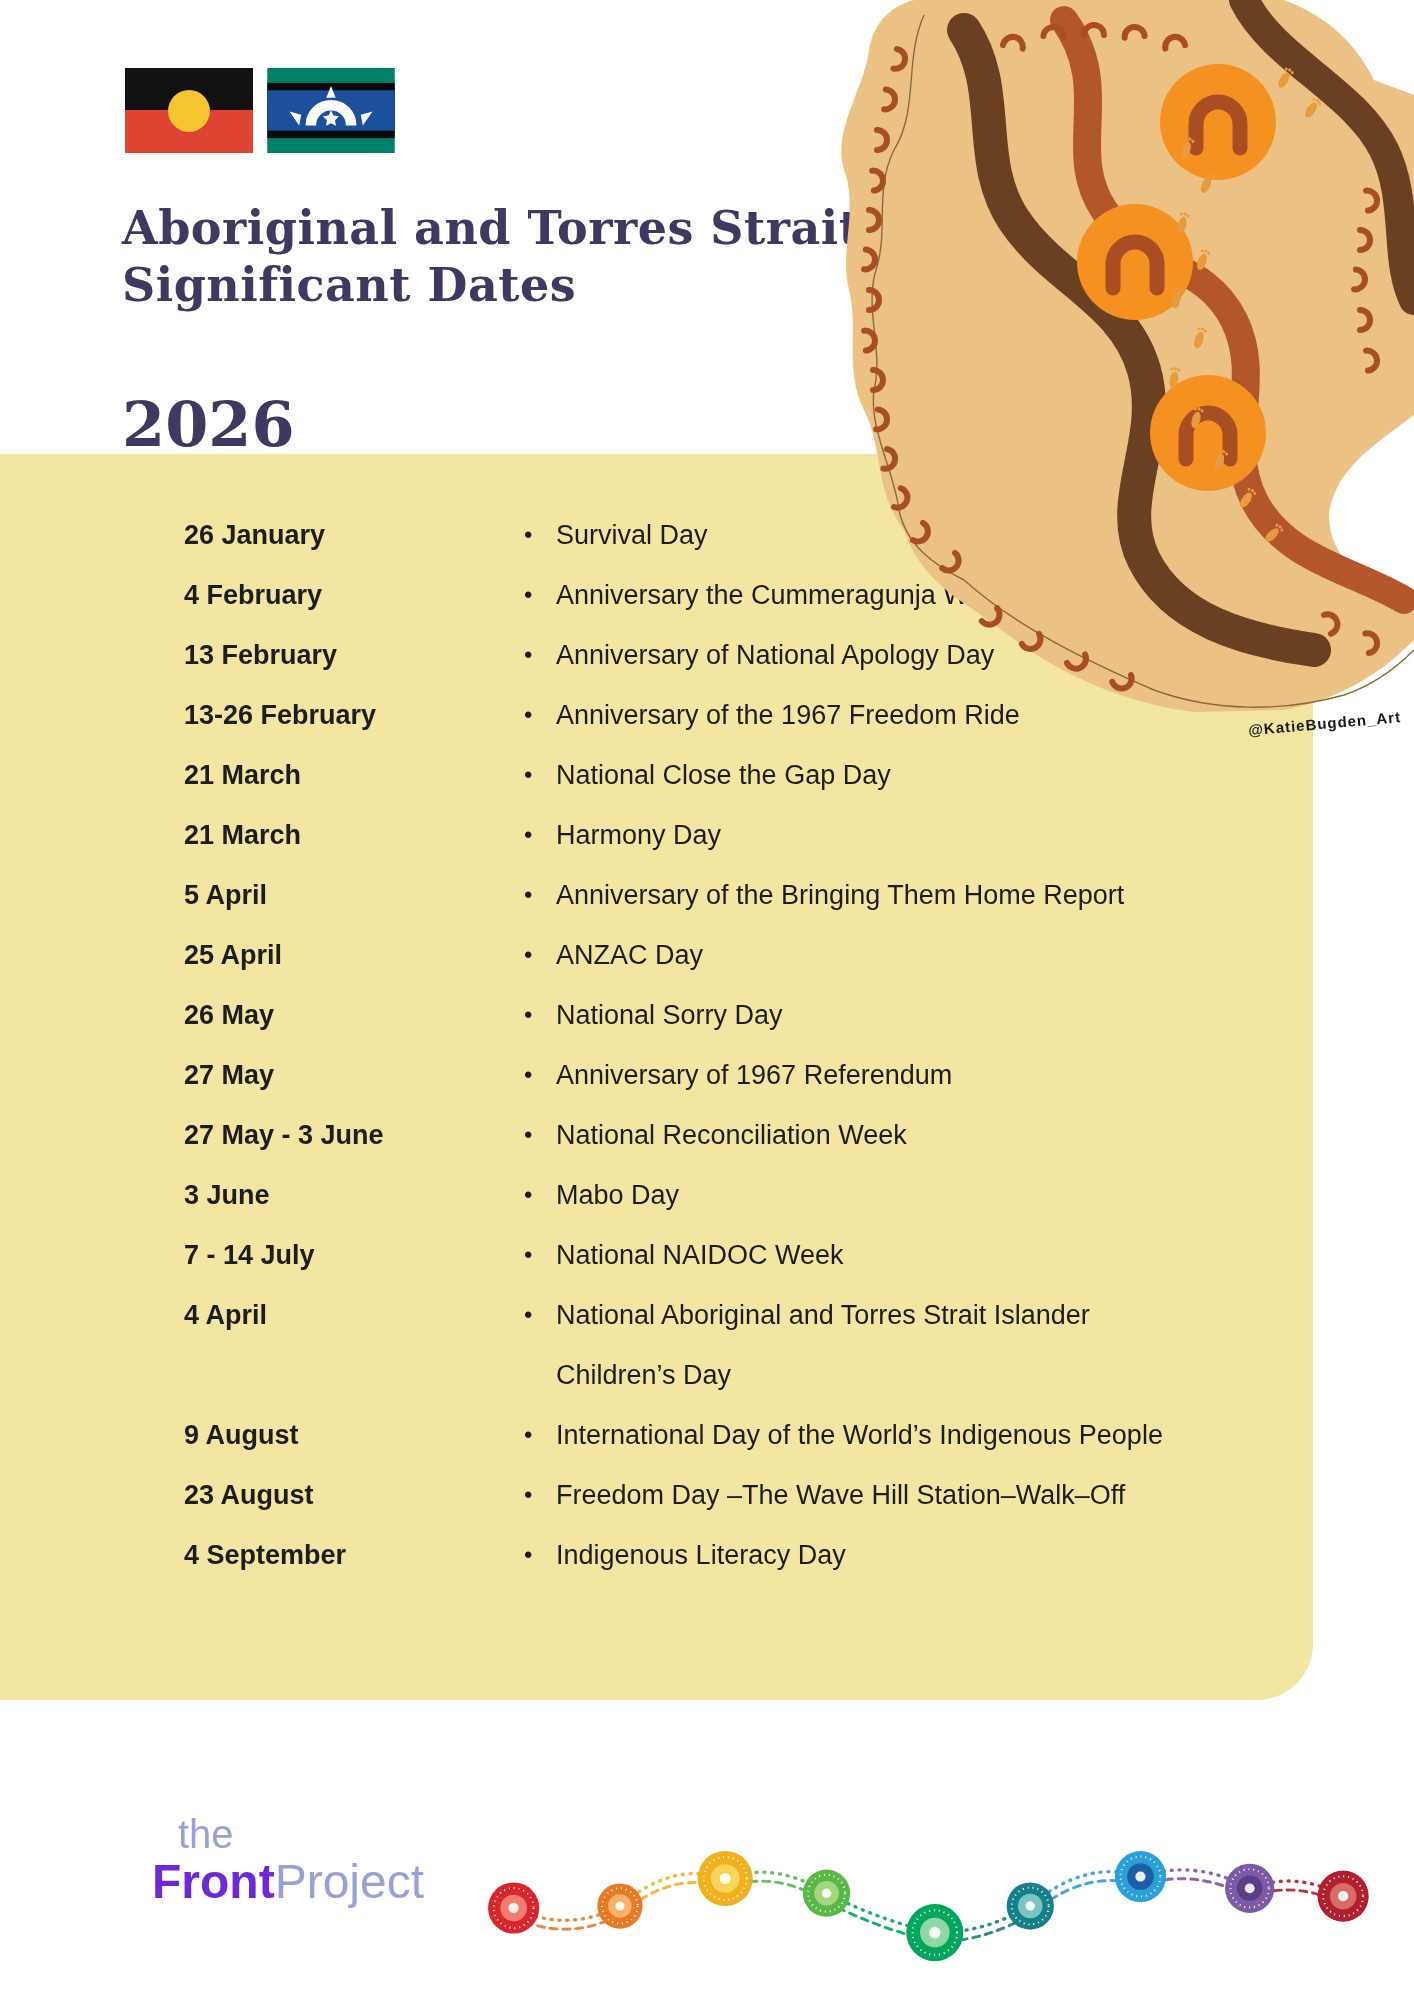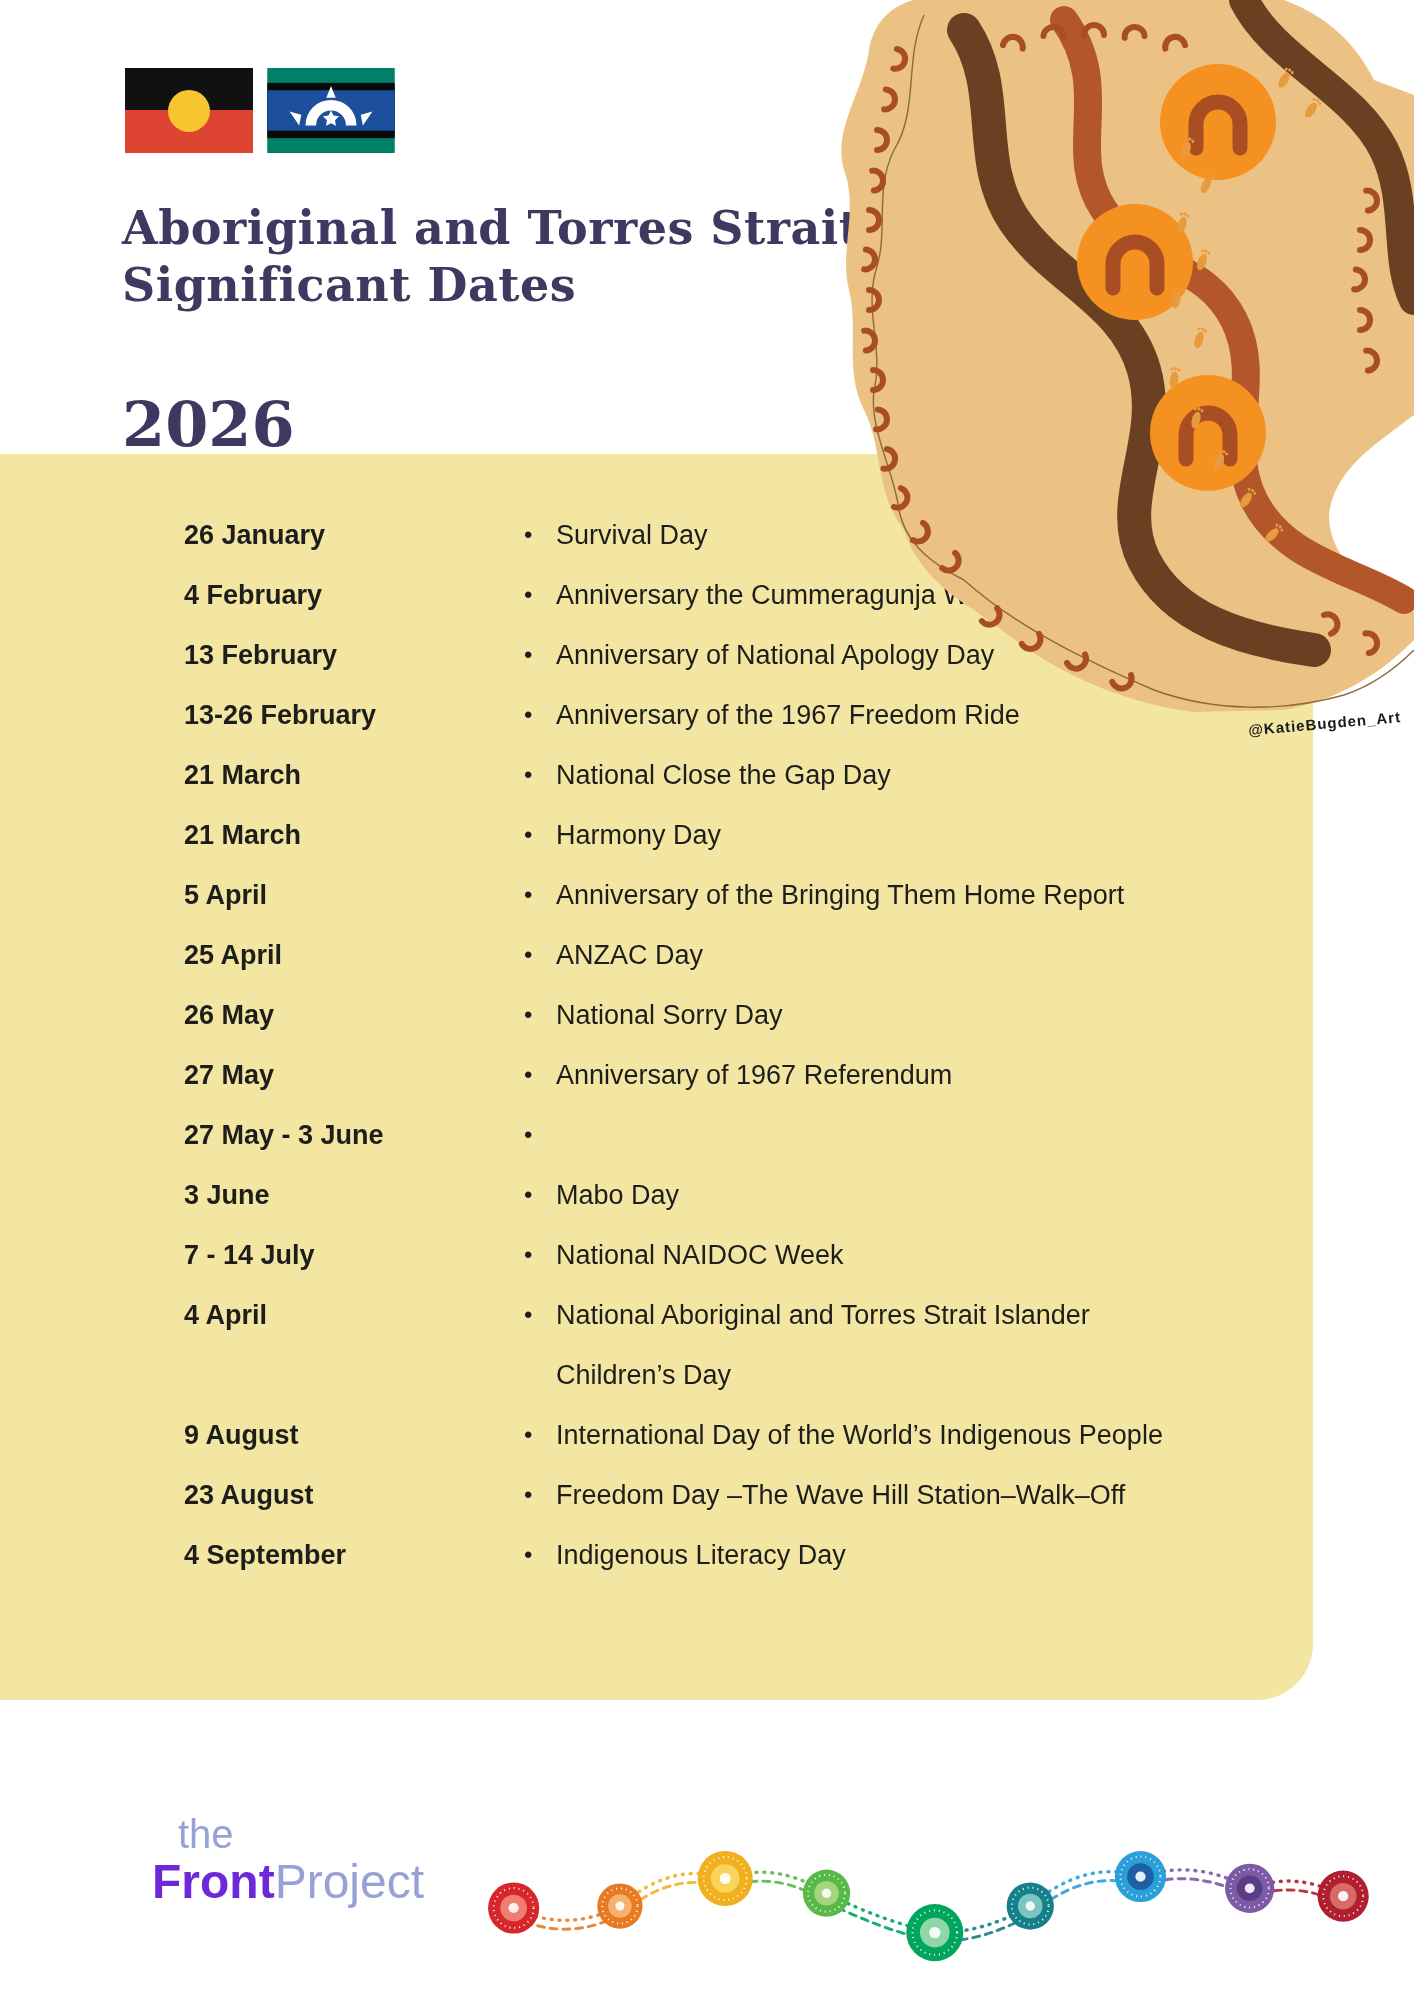--- a/index.html
+++ b/index.html
@@ -135,20 +135,21 @@
         <span class="event">National Sorry Day</span>
       </div>
       <div class="row">
         <span class="date">27 May</span>
         <span class="bullet">•</span>
         <span class="event">Anniversary of 1967 Referendum</span>
       </div>
       <div class="row">
         <span class="date">27 May - 3 June</span>
         <span class="bullet">•</span>
+        <span class="event">National Reconciliation Week</span>
       </div>
       <div class="row">
         <span class="date">3 June</span>
         <span class="bullet">•</span>
         <span class="event">Mabo Day</span>
       </div>
       <div class="row">
         <span class="date">7 - 14 July</span>
         <span class="bullet">•</span>
         <span class="event">National NAIDOC Week</span>

